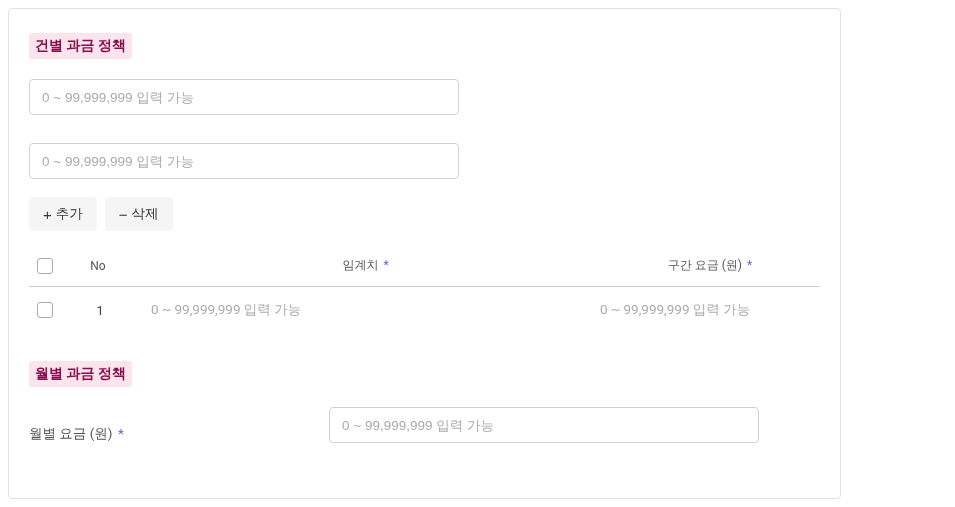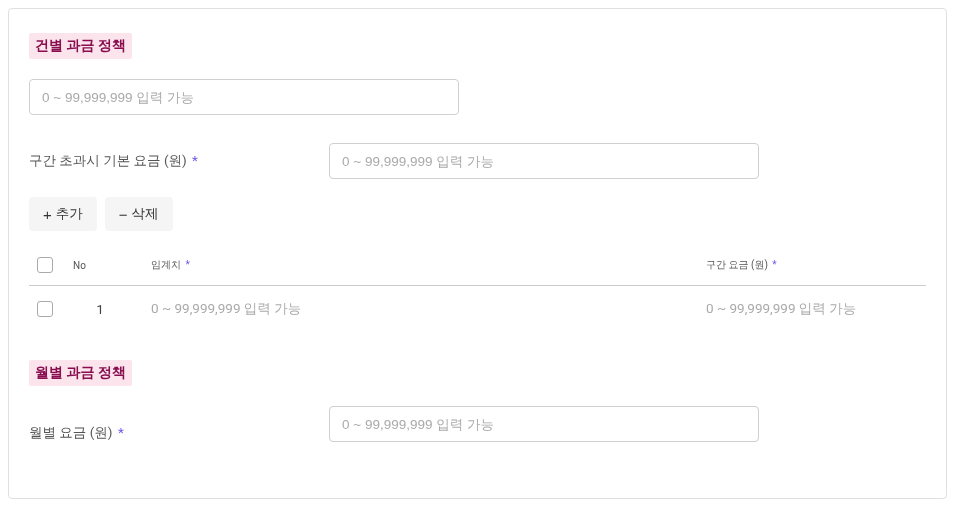--- a/index.html
+++ b/index.html
@@ -11,21 +11,21 @@
       font-family: -apple-system, BlinkMacSystemFont, "Segoe UI", Roboto, "Helvetica Neue", Arial, sans-serif;
       font-size: 14px;
       color: #333;
       background: #fff;
       padding: 8px;
     }
     .container {
       border: 1px solid #e0e0e0;
       border-radius: 4px;
       padding: 24px 20px 32px 20px;
-      width: 939px;
+      width: 833px;
       height: 491px;
     }
     .section {
       margin-bottom: 28px;
     }
     .section-title {
       display: inline-block;
       background: #fce4ec;
       color: #880e4f;
       font-weight: 600;
@@ -85,21 +85,22 @@
     }
     .table {
       width: 100%;
     }
     .table-header {
       display: flex;
       align-items: center;
       padding: 10px 0 12px 8px;
       border-bottom: 1.5px solid #ccc;
       color: #555;
-      font-size: 10px;
+      font-size: 12px;
+      text-align: center;
     }
     .table-row {
       display: flex;
       align-items: center;
       padding: 14px 0 14px 8px;
       font-size: 13.5px;
     }
     .col-check {
       width: 36px;
       display: flex;
@@ -140,24 +141,20 @@
 
   <div class="section">
     <div class="section-title">건별 과금 정책</div>
     <div class="form-row">
       <input type="text" class="form-input" placeholder="0 ~ 99,999,999 입력 가능" style="">
     </div>
   </div>
 
   <div class="section">
     <div class="form-row">
-      <div class="form-label">
-        <span>구간 초과시 기본 요금 (원)</span>
-        <span class="required">*</span>
-      </div>
       <input type="text" class="form-input" placeholder="0 ~ 99,999,999 입력 가능" style="">
     </div>
 
     <div class="button-group">
       <button class="btn">
         <span class="btn-icon">+</span>
         <span>추가</span>
       </button>
       <button class="btn">
         <span class="btn-icon">−</span>

